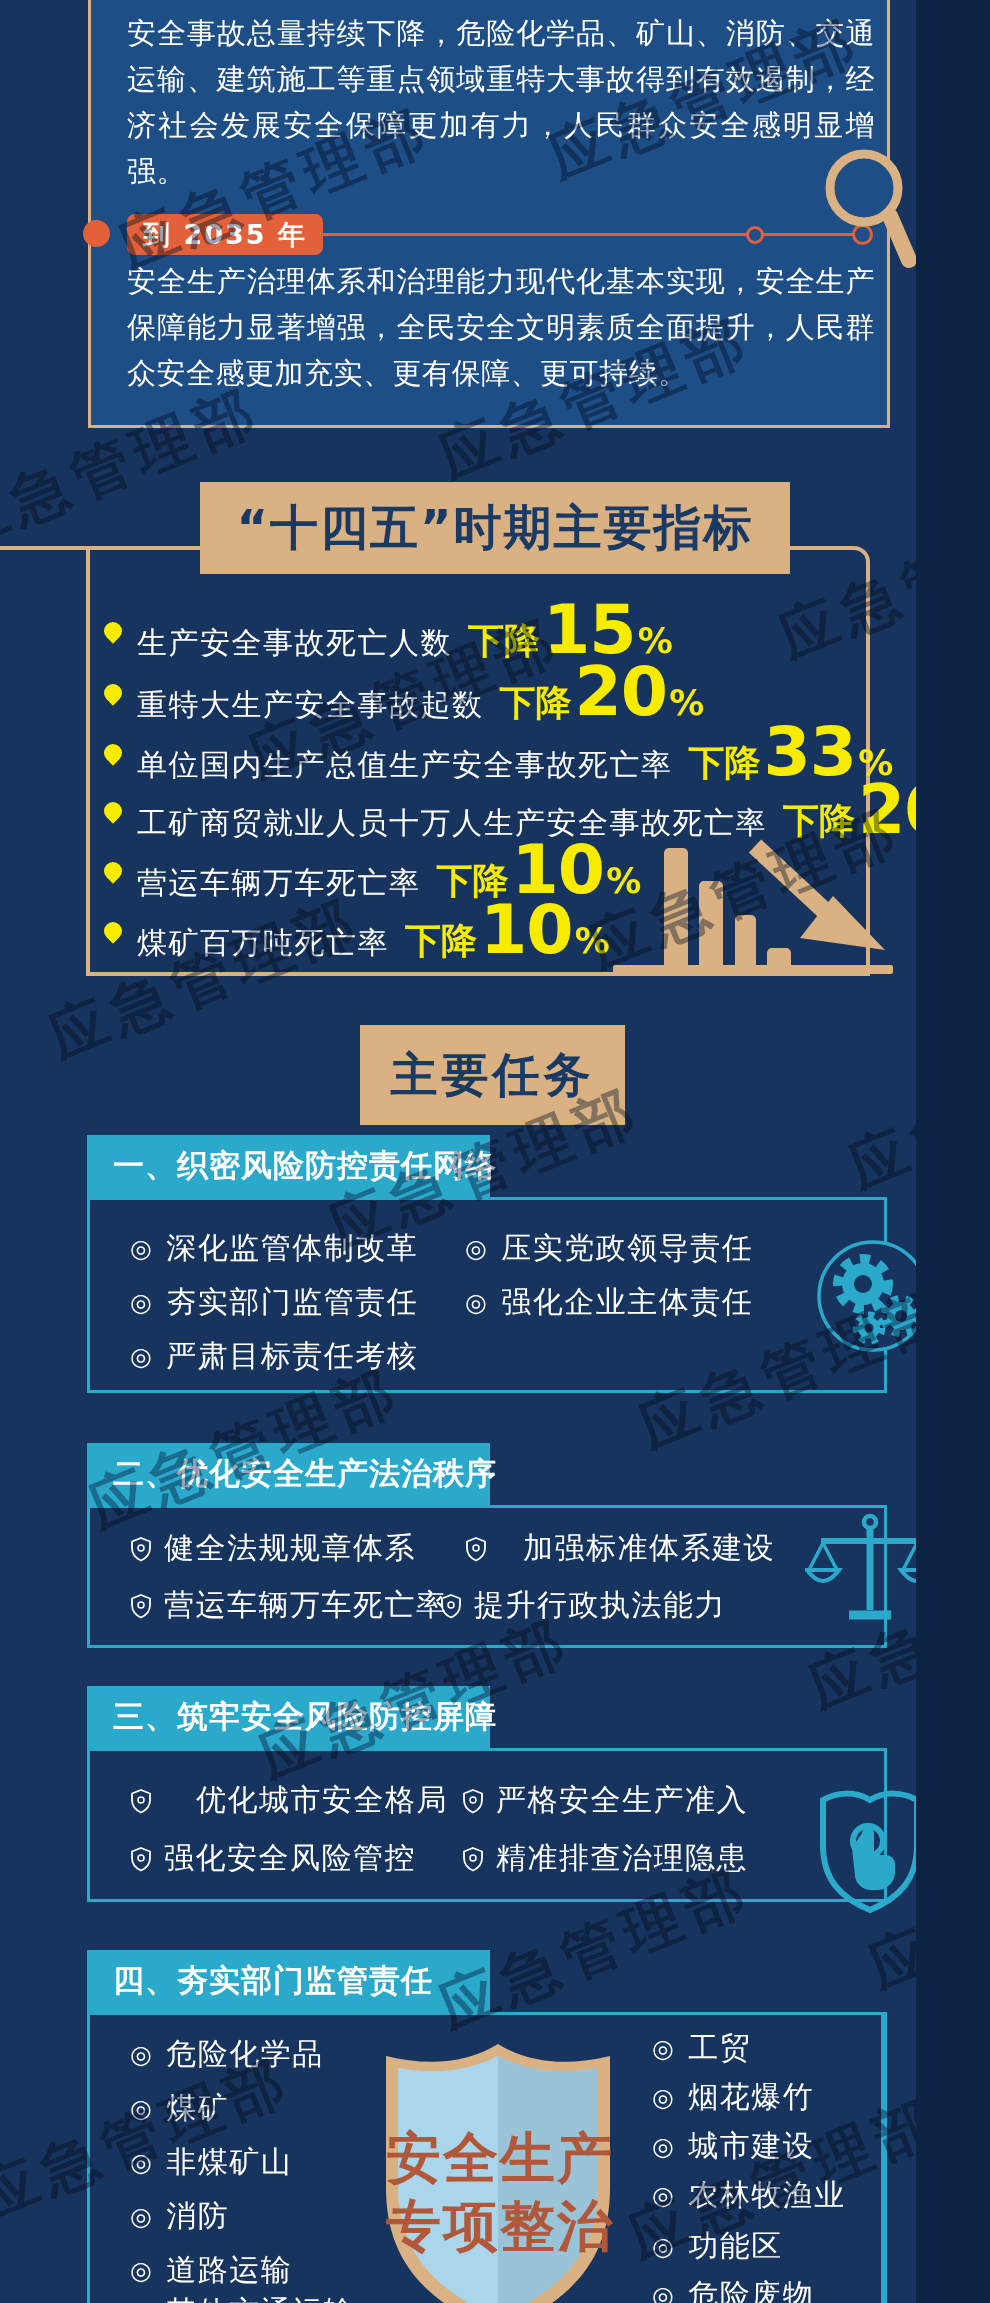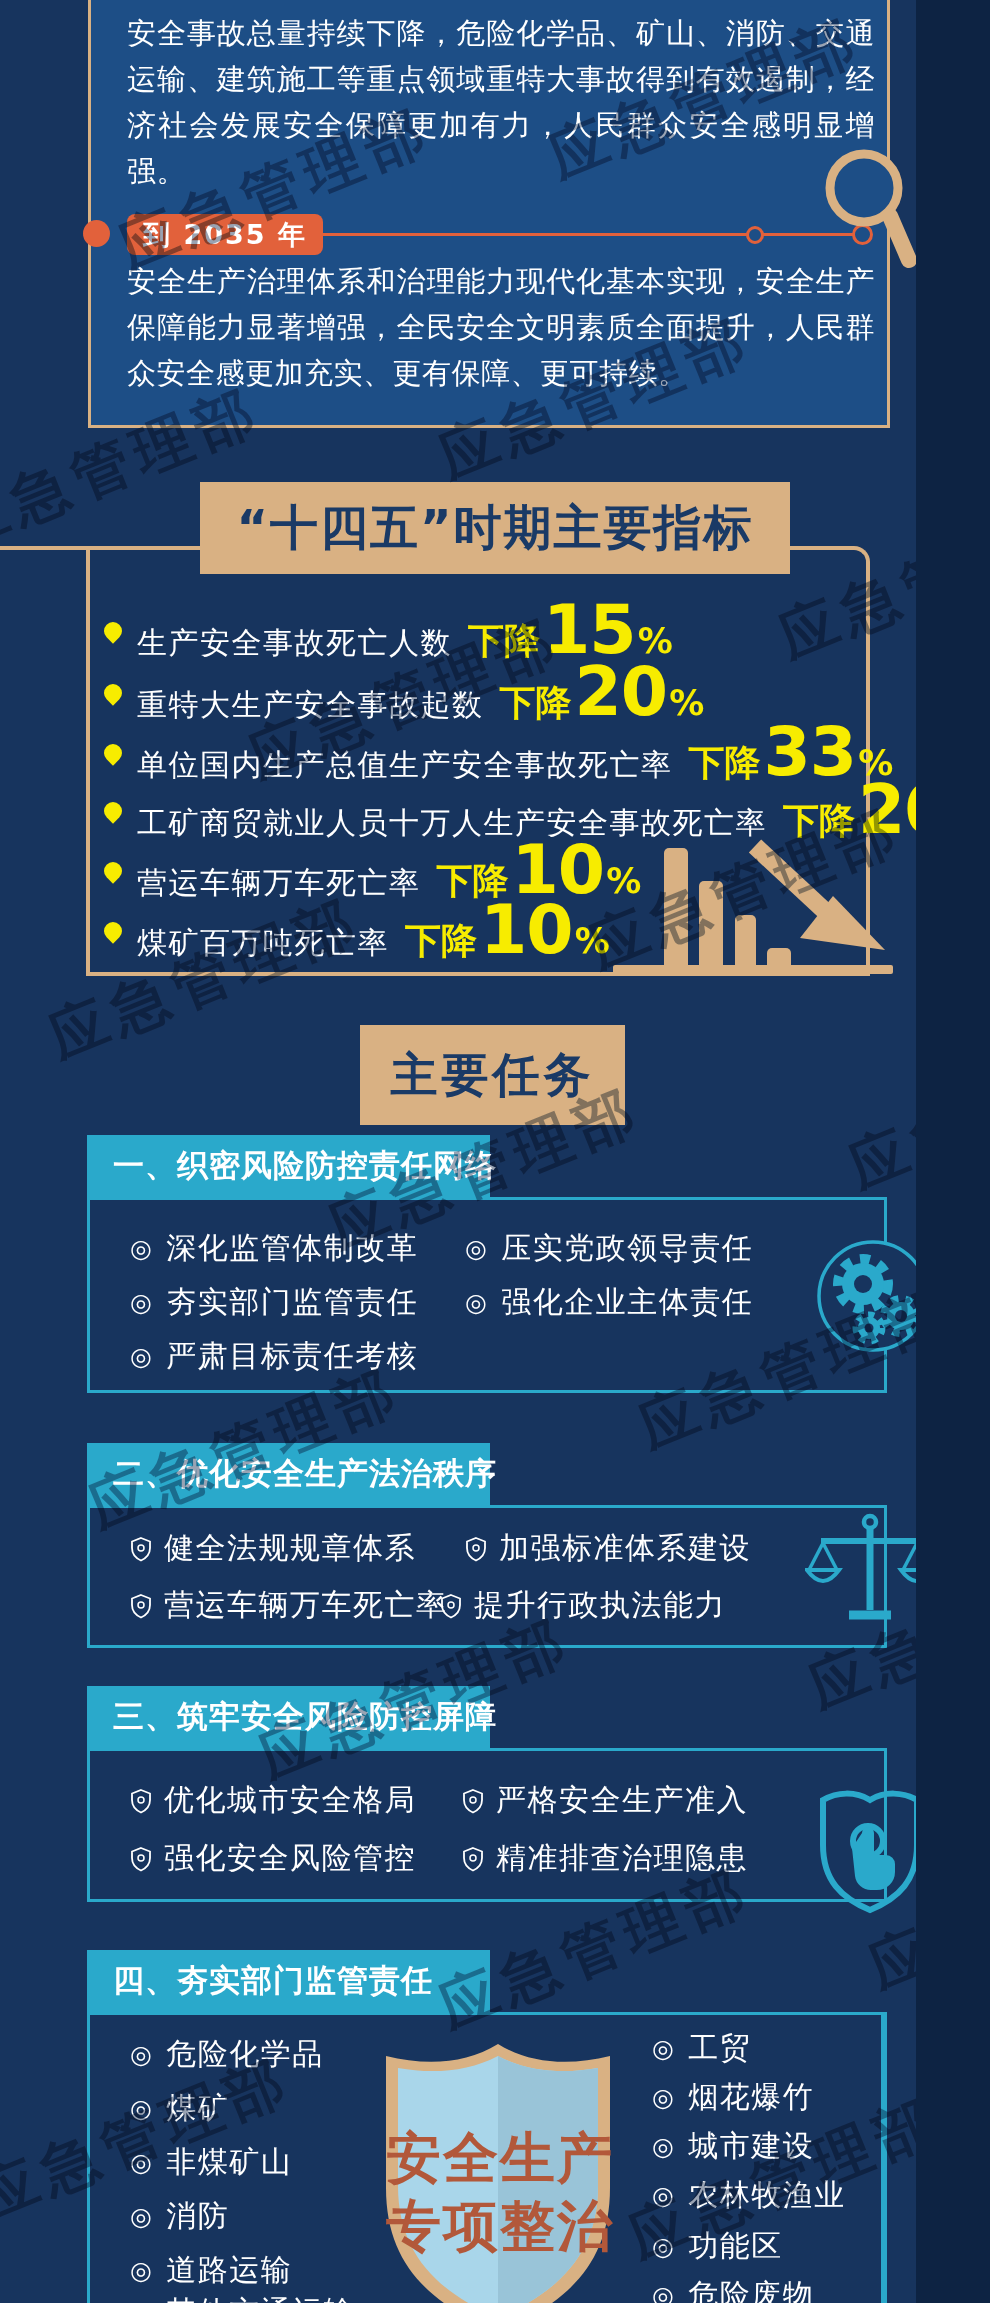--- a/index.html
+++ b/index.html
@@ -196,21 +196,21 @@
       </svg>
     <span>健全法规规章体系</span>
     </div>
   <div class="bullet-item" style="left:130px;top:1585px;">
     <svg class="shield-bullet" width="22" height="26" viewBox="0 0 22 26">
         <path d="M11 2 L20 5.5 V12 C20 18 16.5 22 11 24.5 C5.5 22 2 18 2 12 V5.5 Z" fill="none" stroke="#fff" stroke-width="1.8"></path>
         <circle cx="11" cy="12" r="3" fill="none" stroke="#fff" stroke-width="1.5"></circle>
       </svg>
     <span>营运车辆万车死亡率</span>
     </div>
-  <div class="bullet-item" style="left:465px;top:1528px;">
+  <div class="bullet-item" style="left:465px;top:1528px;gap:24px;">
     <svg class="shield-bullet" width="22" height="26" viewBox="0 0 22 26">
         <path d="M11 2 L20 5.5 V12 C20 18 16.5 22 11 24.5 C5.5 22 2 18 2 12 V5.5 Z" fill="none" stroke="#fff" stroke-width="1.8"></path>
         <circle cx="11" cy="12" r="3" fill="none" stroke="#fff" stroke-width="1.5"></circle>
       </svg>
     <span>加强标准体系建设</span>
     </div>
   <div class="bullet-item" style="left:440px;top:1585px;">
     <svg class="shield-bullet" width="22" height="26" viewBox="0 0 22 26">
         <path d="M11 2 L20 5.5 V12 C20 18 16.5 22 11 24.5 C5.5 22 2 18 2 12 V5.5 Z" fill="none" stroke="#fff" stroke-width="1.8"></path>
         <circle cx="11" cy="12" r="3" fill="none" stroke="#fff" stroke-width="1.5"></circle>
@@ -227,21 +227,21 @@
       <path d="M2,58 L34,58 Q18,80 2,58 Z" stroke-width="4"></path>
       <line x1="112" y1="31" x2="98" y2="58" stroke-width="3.5"></line>
       <line x1="112" y1="31" x2="126" y2="58" stroke-width="3.5"></line>
       <path d="M96,58 L128,58 Q112,80 96,58 Z" stroke-width="4"></path>
       <line x1="44" y1="103" x2="86" y2="103" stroke-width="9"></line>
     </g>
   </svg>
 
   <div class="task-header th3">三、筑牢安全风险防控屏障</div>
   <div class="task-box tb3"></div>
-  <div class="bullet-item" style="left:130px;top:1780px;">
+  <div class="bullet-item" style="left:130px;top:1780px;gap:32px;">
     <svg class="shield-bullet" width="22" height="26" viewBox="0 0 22 26">
         <path d="M11 2 L20 5.5 V12 C20 18 16.5 22 11 24.5 C5.5 22 2 18 2 12 V5.5 Z" fill="none" stroke="#fff" stroke-width="1.8"></path>
         <circle cx="11" cy="12" r="3" fill="none" stroke="#fff" stroke-width="1.5"></circle>
       </svg>
     <span>优化城市安全格局</span>
     </div>
   <div class="bullet-item" style="left:130px;top:1838px;">
     <svg class="shield-bullet" width="22" height="26" viewBox="0 0 22 26">
         <path d="M11 2 L20 5.5 V12 C20 18 16.5 22 11 24.5 C5.5 22 2 18 2 12 V5.5 Z" fill="none" stroke="#fff" stroke-width="1.8"></path>
         <circle cx="11" cy="12" r="3" fill="none" stroke="#fff" stroke-width="1.5"></circle>

